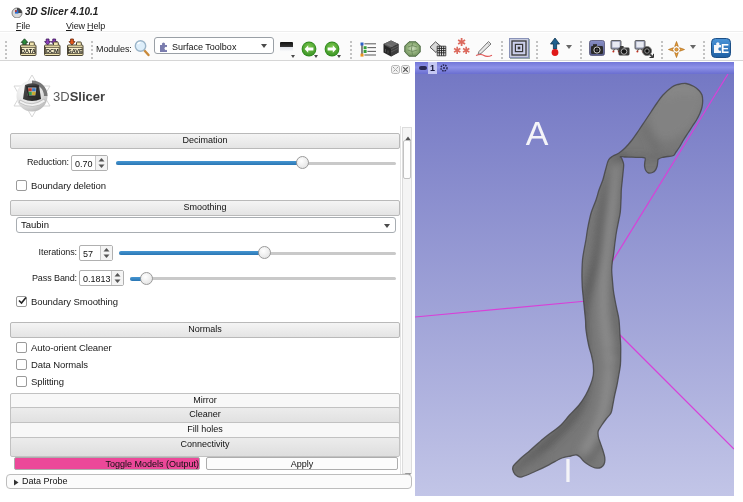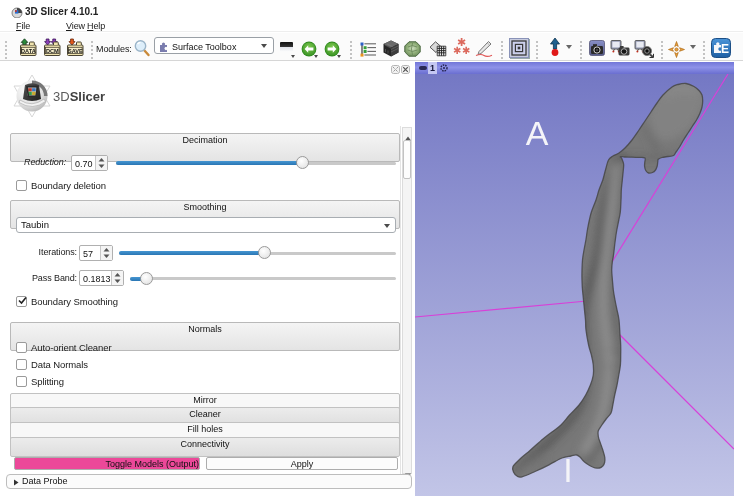--- a/index.html
+++ b/index.html
@@ -1,20 +1,20 @@
 <!DOCTYPE html>
 <html><head>
 <meta charset="utf-8">
 <style>
 * { margin:0; padding:0; box-sizing:border-box; }
 html,body { width:743px; height:502px; background:#fff; font-family:"Liberation Sans", sans-serif; overflow:hidden; }
 #page { position:relative; width:743px; height:502px; background:#fff; }
 .abs { position:absolute; }
 .txt { color:#1a1a1a; font-size:9px; letter-spacing:-0.1px; white-space:nowrap; }
-.hdr { position:absolute; left:10px; width:390px; height:29px; border:1px solid #b9b9b9; border-radius:2px;
+.hdr { position:absolute; left:10px; width:390px; height:16px; border:1px solid #b9b9b9; border-radius:2px;
   background:linear-gradient(#f4f4f4,#e4e4e4); text-align:center; font-size:9px; color:#111; line-height:12px; }
 .btnrow { position:absolute; left:10px; width:390px; height:20px; border:1px solid #c2c2c2; border-radius:2px;
   text-align:center; font-size:9px; color:#111; line-height:12px; }
 .cb { position:absolute; width:11px; height:11px; border:1px solid #9a9a9a; border-radius:2px; background:#fff; }
 .spin { position:absolute; height:16px; border:1px solid #b0b0b0; border-radius:2px; background:#fff; font-size:9px; color:#111; }
 .spin .val { position:absolute; left:3px; top:3px; }
 .spin .arrows { position:absolute; right:0; top:0; bottom:0; width:12px; border-left:1px solid #c8c8c8; background:#f4f4f4; }
 .sld-track { position:absolute; height:3px; background:#c9c9c9; border-radius:2px; }
 .sld-fill { position:absolute; height:4px; background:linear-gradient(#4596d2,#2a76b4); border-radius:2px; }
 .sld-handle { position:absolute; width:13px; height:13px; border-radius:50%; background:radial-gradient(circle at 40% 35%, #ffffff, #e8e8e8 70%, #cfcfcf); border:1px solid #9a9a9a; }
@@ -27,21 +27,21 @@
 <body>
 <div id="page">
 
   <div class="abs" style="left:0;top:0;width:743px;height:18px;background:#fff;">
     <svg class="abs" style="left:11px;top:7px;" width="12" height="12" viewBox="0 0 12 12">
       <circle cx="6" cy="6" r="5" fill="#d8d8d8" stroke="#666" stroke-width="0.8"></circle>
       <path d="M6 1 A5 5 0 0 1 11 6 L6 6 Z" fill="#444"></path>
       <rect x="4" y="3.2" width="3.4" height="3.4" fill="#2a6fd0"></rect>
       <rect x="4" y="3.2" width="1.7" height="1.7" fill="#d03020"></rect>
     </svg>
-    <div class="abs" style="left:25px;top:6px;font-size:10px;font-weight:600;color:#222;">3D Slicer 4.10.1</div>
+    <div class="abs" style="left:25px;top:6px;font-size:10px;font-weight:600;color:#222;font-style:italic;">3D Slicer 4.10.1</div>
   </div>
 
   <div class="abs" style="left:0;top:18px;width:743px;height:14px;background:#fff;border-bottom:1px solid #eeeeee;">
     <div class="abs txt" style="left:16px;top:3px;font-size:9px;"><u>F</u>ile</div>
     <div class="abs txt" style="left:42px;top:17px;font-size:9px;"><u>E</u>dit</div>
     <div class="abs txt" style="left:66px;top:3px;font-size:9px;"><u>V</u>iew</div>
     <div class="abs txt" style="left:87px;top:3px;font-size:9px;"><u>H</u>elp</div>
   </div>
 
   <div class="abs" style="left:0;top:33px;width:743px;height:28px;background:#fbfbfb;border-bottom:1px solid #d6d6d6;">
@@ -296,21 +296,21 @@
       <rect x="24.1" y="16.2" width="3.6" height="3.2" fill="#3a78c0"></rect>
       <rect x="20.2" y="19.7" width="3.6" height="3.4" fill="#3a9a4a"></rect>
       <rect x="24.1" y="19.7" width="3.6" height="3.4" fill="#c8aa30"></rect>
       <path d="M19 14.5 L29.5 14.5 L28 24.5 L20.5 24.5 Z" fill="none" stroke="#2a2a2a" stroke-width="1.6"></path>
       <path d="M12 28 Q24 36 36 27 L37.5 29.5 Q25 39 11 30.5 Z" fill="#f2f2f2" stroke="#a8a8a8" stroke-width="0.6"></path>
       <text x="45" y="28.5" font-size="13" fill="#5a5a5a" font-family="Liberation Sans">3D<tspan font-weight="bold" fill="#404040">Slicer</tspan></text>
     </svg>
 
     <div class="hdr" style="top:71px;">Decimation</div>
 
-    <div class="abs txt" style="left:24px;top:95px;width:45px;text-align:left;font-size:9px;font-style:italic;">Reduction:</div>
+    <div class="abs txt" style="left:24px;top:95px;width:45px;text-align:right;font-size:9px;">Reduction:</div>
     <div class="spin" style="left:71px;top:93px;width:37px;">
       <div class="val">0.70</div>
       <div class="arrows"><svg width="11" height="14" viewBox="0 0 11 14">
             <path d="M5.5 2 L8.5 5.5 L2.5 5.5 Z" fill="#555"></path>
             <path d="M5.5 12 L8.5 8.5 L2.5 8.5 Z" fill="#555"></path>
           </svg></div>
     </div>
     <div class="sld-track" style="left:116px;top:99.5px;width:280px;"></div>
     <div class="sld-fill" style="left:116px;top:99px;width:186px;"></div>
     <div class="sld-handle" style="left:295.5px;top:94px;"></div>

